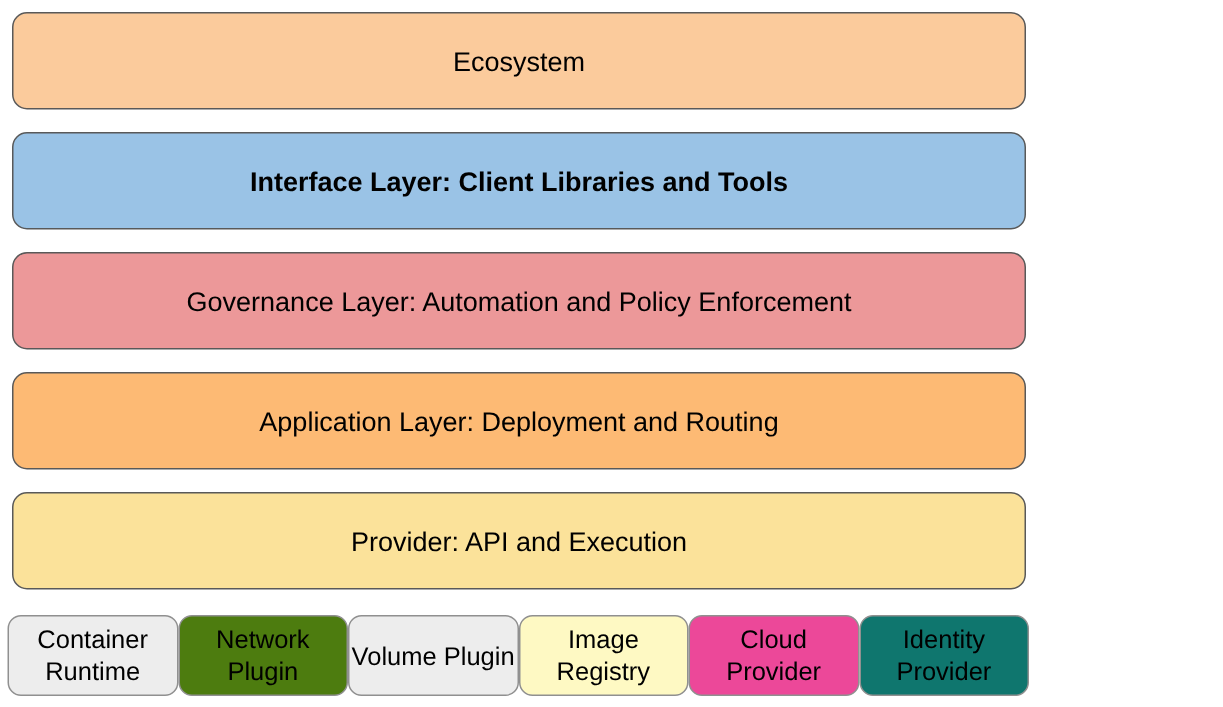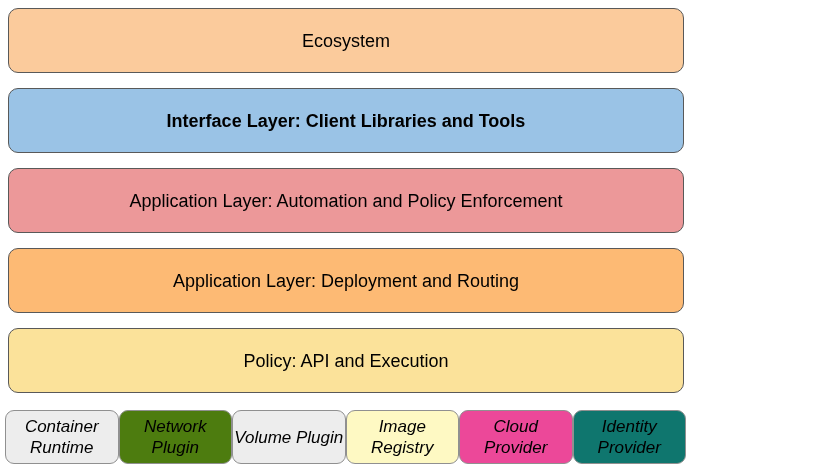--- a/index.html
+++ b/index.html
@@ -40,21 +40,20 @@
     text-align: center;
     white-space: nowrap;
   }
   .plugins {
     position: absolute;
     left: 5px;
     right: 5px;
     top: 410px;
     display: flex;
     justify-content: center;
-    font-style: italic;
   }
   .plugin {
     box-sizing: border-box;
     width: 120px;
     height: 54px;
     border: 1px solid #909090;
     border-radius: 9px;
     display: flex;
     align-items: center;
     justify-content: center;
@@ -74,29 +73,29 @@
 
     <div class="layer" style="background-color: rgb(251, 203, 156); border-color: rgb(89, 89, 89);">
       <span class="layer-label">Ecosystem</span>
     </div>
 
     <div class="layer" style="background-color: rgb(154, 195, 230); border-color: rgb(89, 89, 89); font-weight: bold;">
       <span class="layer-label">Interface Layer: Client Libraries and Tools</span>
     </div>
 
     <div class="layer" style="background-color: rgb(236, 152, 153); border-color: rgb(89, 89, 89);">
-      <span class="layer-label">Application Layer: Automation and Policy Enforcement</span>
+      <span class="layer-label">Governance Layer: Automation and Policy Enforcement</span>
     </div>
 
     <div class="layer" style="background-color: #fdba74; border-color: rgb(89, 89, 89);">
       <span class="layer-label">Application Layer: Deployment and Routing</span>
     </div>
 
     <div class="layer" style="background-color: rgb(251, 226, 154); border-color: rgb(89, 89, 89);">
-      <span class="layer-label">Policy: API and Execution</span>
+      <span class="layer-label">Provider: API and Execution</span>
     </div>
 
   </div>
 
   <div class="plugins">
 
     <div class="plugin" style="background-color: rgb(237, 237, 237); border-color: rgb(144, 144, 144);">
       <span class="plugin-label">Container Runtime</span>
     </div>
 

